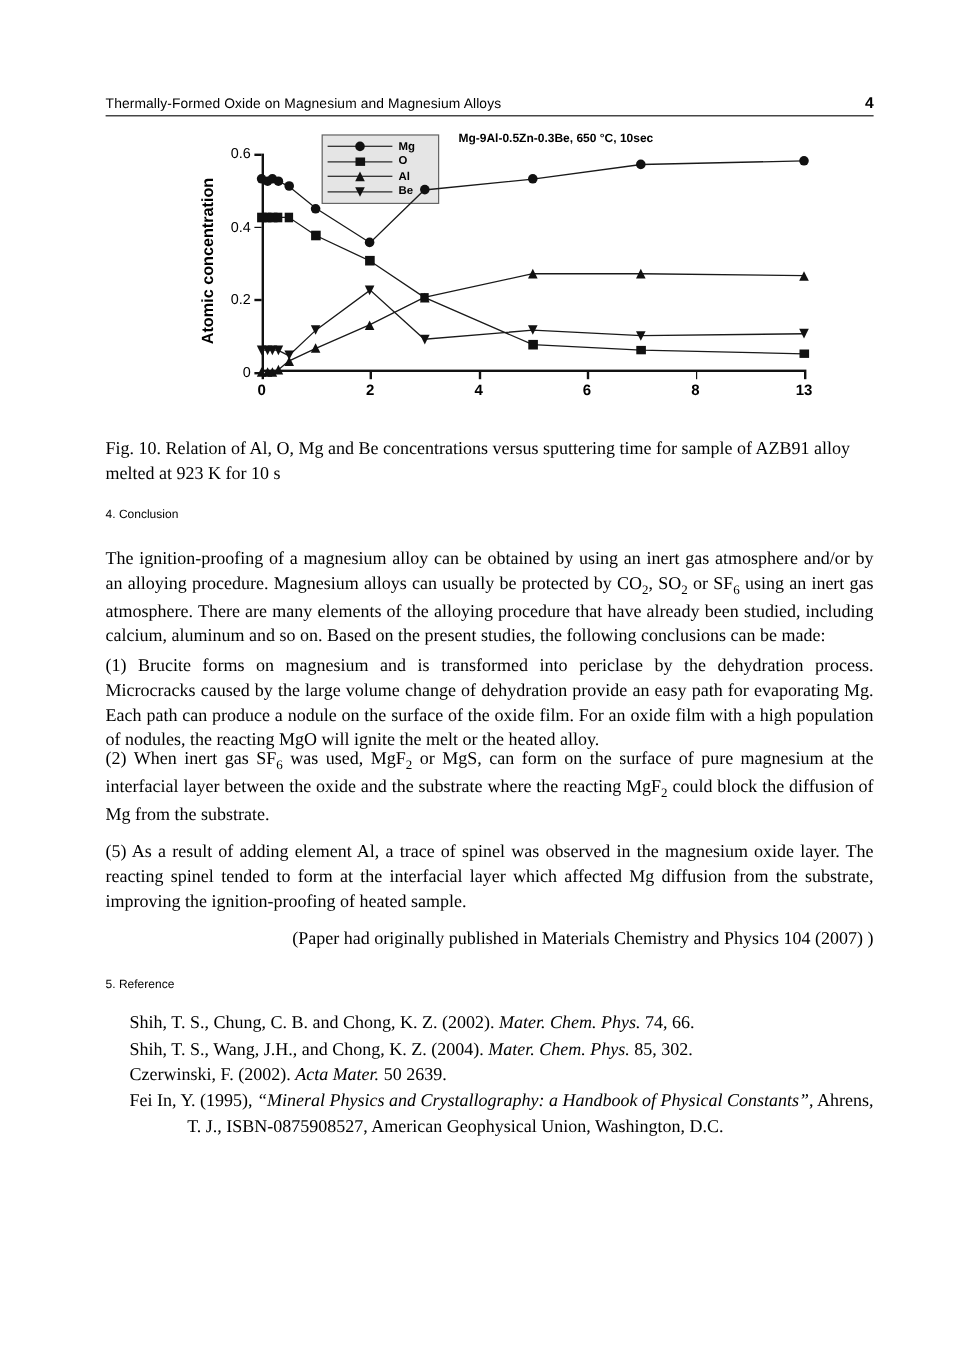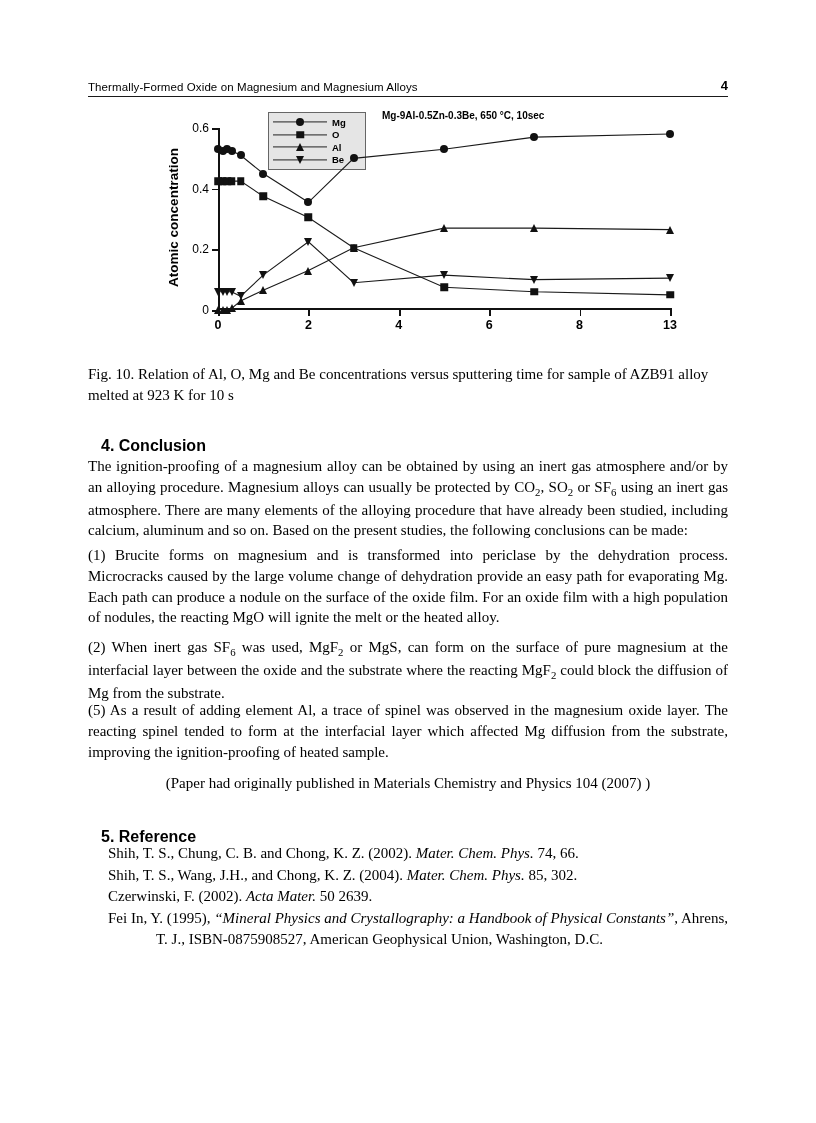--- a/index.html
+++ b/index.html
@@ -115,23 +115,23 @@
     border-top:8px solid #111;
   }
 
   .figcaption {
     position:absolute; top:364px; left:0; width:640px;
     font-size:15px; line-height:1.38;
   }
 
   
   h2.section {
-    position:absolute; left:0; width:640px; margin:13px;
-    font-family:"Liberation Sans", sans-serif;
-    font-size:16px; font-weight:bold;
+    position:absolute; left:0; width:640px; margin:0;
+    font-family:"Liberation Sans", sans-serif;
+    font-size:10px; font-weight:normal;
   }
   .para {
     position:absolute; left:0; width:640px;
     font-size:15px; line-height:1.385;
     text-align:justify;
   }
   .center-note {
     position:absolute; left:0; width:640px;
     text-align:center; font-size:15px;
   }
@@ -262,24 +262,24 @@
         </div>
     </div>
   </div>
 
   <div class="figcaption">Fig. 10. Relation of Al, O, Mg and Be concentrations versus sputtering time for sample of AZB91 alloy melted at 923 K for 10 s</div>
 
   <h2 class="section" style="top:424px;">4. Conclusion</h2>
 
   <div class="para" id="p-intro" style="top:456px;">The ignition-proofing of a magnesium alloy can be obtained by using an inert gas atmosphere and/or by an alloying procedure. Magnesium alloys can usually be protected by CO<sub>2</sub>, SO<sub>2</sub> or SF<sub>6</sub> using an inert gas atmosphere. There are many elements of the alloying procedure that have already been studied, including calcium, aluminum and so on. Based on the present studies, the following conclusions can be made:</div>
   <div class="para" id="p-1" style="top:545px;">(1) Brucite forms on magnesium and is transformed into periclase by the dehydration process. Microcracks caused by the large volume change of dehydration provide an easy path for evaporating Mg. Each path can produce a nodule on the surface of the oxide film. For an oxide film with a high population of nodules, the reacting MgO will ignite the melt or the heated alloy.</div>
-  <div class="para" id="p-2" style="top:637px;font-family:Liberation Serif, serif;">(2) When inert gas SF<sub>6</sub> was used, MgF<sub>2</sub> or MgS, can form on the surface of pure magnesium at the interfacial layer between the oxide and the substrate where the reacting MgF<sub>2</sub> could block the diffusion of Mg from the substrate.</div>
+  <div class="para" id="p-2" style="top:623px;font-family:Liberation Serif, serif;">(2) When inert gas SF<sub>6</sub> was used, MgF<sub>2</sub> or MgS, can form on the surface of pure magnesium at the interfacial layer between the oxide and the substrate where the reacting MgF<sub>2</sub> could block the diffusion of Mg from the substrate.</div>
   <div class="para" id="p-3" style="top:700px;">(5) As a result of adding element Al, a trace of spinel was observed in the magnesium oxide layer. The reacting spinel tended to form at the interfacial layer which affected Mg diffusion from the substrate, improving the ignition-proofing of heated sample.</div>
 
-  <div class="center-note" style="top:775px;">(Paper had originally published in Materials Chemistry and Physics 104 (2007) )</div>
+  <div class="center-note" style="top:775px;text-align:right;">(Paper had originally published in Materials Chemistry and Physics 104 (2007) )</div>
 
   <h2 class="section" style="top:815px;">5. Reference</h2>
   <div class="refs" id="refs" style="top:843px;">
       <div class="ref justified">Shih, T. S., Chung, C. B. and Chong, K. Z. (2002). <span class="ital">Mater. Chem. Phys.</span> 74, 66.</div>
       <div class="ref justified">Shih, T. S., Wang, J.H., and Chong, K. Z. (2004). <span class="ital">Mater. Chem. Phys.</span> 85, 302.</div>
       <div class="ref justified">Czerwinski, F. (2002). <span class="ital">Acta Mater.</span> 50 2639.</div>
       <div class="ref justified">Fei In, Y. (1995), <span class="ital">“Mineral Physics and Crystallography: a Handbook of Physical Constants”</span>, Ahrens, T. J., ISBN-0875908527, American Geophysical Union, Washington, D.C.</div>
     </div>
 
 </div>

